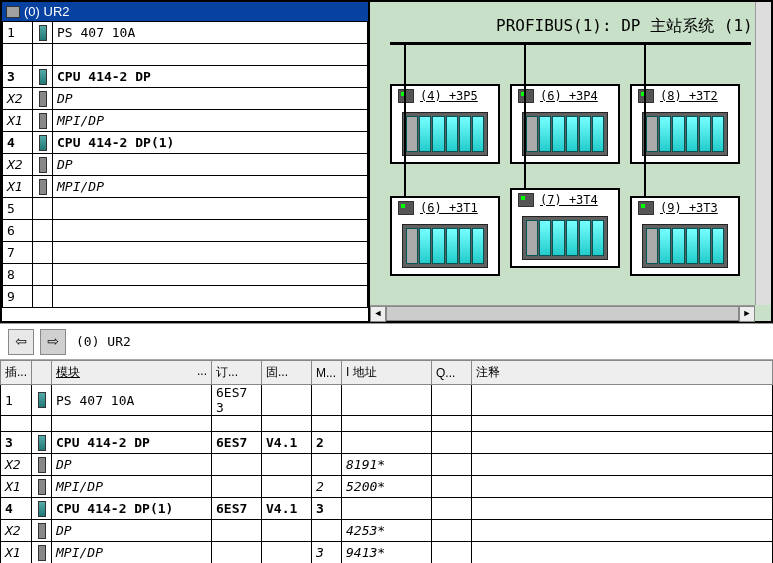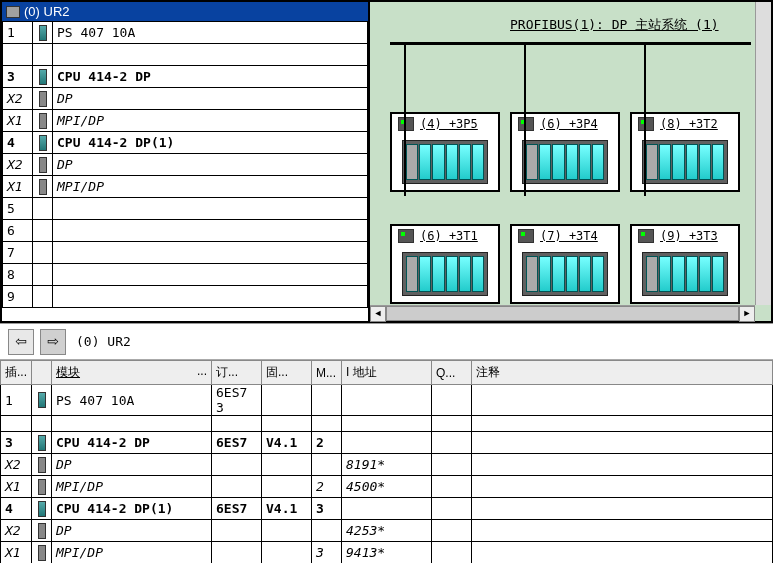--- a/index.html
+++ b/index.html
@@ -16,24 +16,24 @@
 .slot-table td.slotnum { width: 30px; text-align: left; font-family: monospace; }
 .slot-table td.iconcell { width: 20px; text-align: center; padding: 0; }
 .slot-table td.namecell { font-family: monospace; }
 .slot-table tr.bold td.namecell, .slot-table tr.bold td.slotnum { font-weight: bold; }
 .slot-table tr.italic td { font-style: italic; }
 .mod-icon { display: inline-block; width: 8px; height: 16px; background: linear-gradient(#5aa, #277); border: 1px solid #333; vertical-align: middle; }
 .mod-icon.gray { background: #888; }
 
 
 .net-panel { flex: 1; background: #c8e0c8; position: relative; border: 2px solid #000; border-left: none; }
-.bus-label { position: absolute; top: 14px; left: 140px; font-size: 13px; font-family: monospace; text-decoration: underline; }
+.bus-label { position: absolute; top: 14px; left: 126px; font-size: 16px; font-family: monospace; }
 .bus-line { position: absolute; top: 40px; left: 20px; right: 20px; height: 3px; background: #000; }
 .bus-drop { position: absolute; width: 2px; background: #000; top: 40px; }
-.station { position: absolute; width: 110px; height: 80px; background: #fff; border: 2px solid #000; margin-top: 28px; }
+.station { position: absolute; width: 110px; height: 80px; background: #fff; border: 2px solid #000; }
 .station-label { position: absolute; top: 3px; left: 28px; font-size: 12px; font-family: monospace; text-decoration: underline; }
 .station-conn { position: absolute; top: 3px; left: 6px; width: 16px; height: 14px; border: 1px solid #333; background: #555; }
 .station-conn::after { content: ""; position: absolute; top: 2px; left: 2px; width: 4px; height: 4px; background: #0f0; }
 .rack-img { position: absolute; bottom: 6px; left: 10px; right: 10px; height: 44px; background: #606060; border: 1px solid #222; display: flex; padding: 3px; gap: 1px; }
 .rack-slot { flex: 1; background: linear-gradient(#7ff, #2cc); border: 1px solid #055; }
 .rack-slot.blank { background: #aaa; }
 .scrollbar-h { position: absolute; bottom: 0; left: 0; right: 16px; height: 16px; background: #ddd; border-top: 1px solid #999; display: flex; }
 .scrollbar-v { position: absolute; right: 0; top: 0; bottom: 16px; width: 16px; background: #ddd; border-left: 1px solid #999; }
 .sb-btn { width: 16px; height: 16px; background: #eee; border: 1px solid #888; font-size: 9px; text-align: center; line-height: 12px; }
 .sb-thumb { background: #ccc; border: 1px solid #888; }
@@ -190,21 +190,21 @@
           <div class="rack-img">
             <div class="rack-slot blank"></div>
             <div class="rack-slot"></div>
             <div class="rack-slot"></div>
             <div class="rack-slot"></div>
             <div class="rack-slot"></div>
             <div class="rack-slot"></div>
           </div>
         </div>
         <div class="bus-drop" style="left: 154px; height: 154px;"></div>
-        <div class="station" style="left: 140px; top: 194px;">
+        <div class="station" style="left: 140px; top: 186px;">
           <div class="station-conn"></div>
           <div class="station-label">(7) +3T4</div>
           <div class="rack-img">
             <div class="rack-slot blank"></div>
             <div class="rack-slot"></div>
             <div class="rack-slot"></div>
             <div class="rack-slot"></div>
             <div class="rack-slot"></div>
             <div class="rack-slot"></div>
           </div>
@@ -300,21 +300,21 @@
           <td></td>
           <td></td>
         </tr>
         <tr class="italic">
           <td class="num">X1</td>
           <td class="icon"><span class="mod-icon gray"></span></td>
           <td>MPI/DP</td>
           <td></td>
           <td></td>
           <td>2</td>
-          <td>4500*</td>
+          <td>5200*</td>
           <td></td>
           <td></td>
         </tr>
         <tr class="bold">
           <td class="num">4</td>
           <td class="icon"><span class="mod-icon"></span></td>
           <td>CPU 414-2 DP(1)</td>
           <td>6ES7</td>
           <td>V4.1</td>
           <td>3</td>

